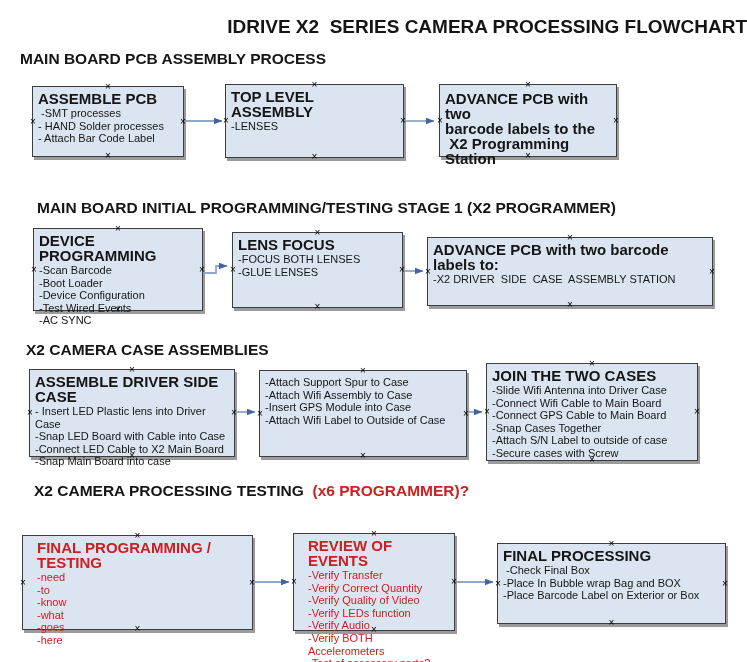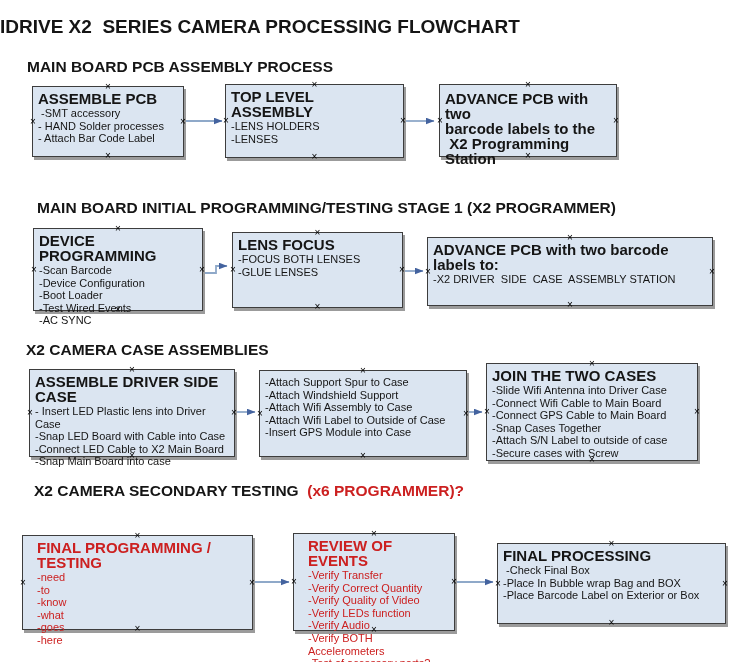--- a/index.html
+++ b/index.html
@@ -5,21 +5,21 @@
   :root{
     --fill:#dbe5f1; --border:#3d3d3d; --shadow:#9b9b9b;
     --red:#cc2020; --text:#151515; --arrow-line:#8fa9c9; --arrow-head:#44639f;
   }
   html,body{margin:0;padding:0;background:#fff;}
   .canvas{
     position:relative;width:747px;height:662px;background:#ffffff;overflow:hidden;
     font-family:"Liberation Sans",sans-serif;color:var(--text);
   }
   .page-title{
-    position:absolute;top:16px;left:0;width:100%;text-align:left;
+    position:absolute;top:16px;left:0;width:100%;text-align:right;
     font-size:19px;font-weight:bold;margin:0;white-space:pre;color:var(--text);
   }
   .sec-h{
     position:absolute;font-size:15.5px;font-weight:bold;white-space:pre;color:var(--text);
   }
   .sec-h .red{color:var(--red);}
   .node{
     position:absolute;box-sizing:border-box;background:var(--fill);
     border:1px solid var(--border);box-shadow:2px 3px 0 var(--shadow);
     padding:4px 6px 2px 5px;overflow:visible;
@@ -39,44 +39,43 @@
   svg.wires{position:absolute;left:0;top:0;pointer-events:none;}
   .aline{stroke:var(--arrow-line);stroke-width:1.8;fill:none;}
 </style>
 </head>
 <body>
 
 <div class="canvas">
 
   <h1 class="page-title">IDRIVE X2  SERIES CAMERA PROCESSING FLOWCHART</h1>
 
-  <div class="sec-h" style="left:20px;top:58px;margin-left:7px;"><span>MAIN BOARD PCB ASSEMBLY PROCESS</span><span class="red"></span></div>
+  <div class="sec-h" style="left:20px;top:50px;"><span>MAIN BOARD PCB ASSEMBLY PROCESS</span><span class="red"></span></div>
 
   <div class="sec-h" style="left:37px;top:199px;"><span>MAIN BOARD INITIAL PROGRAMMING/TESTING STAGE 1 (X2 PROGRAMMER)</span><span class="red"></span></div>
 
   <div class="sec-h" style="left:26px;top:341px;"><span>X2 CAMERA CASE ASSEMBLIES</span><span class="red"></span></div>
 
-  <div class="sec-h" style="left:34px;top:482px;"><span>X2 CAMERA SECONDARY TESTING  </span><span class="red">(x6 PROGRAMMER)?</span></div>
+  <div class="sec-h" style="left:34px;top:482px;"><span>X2 CAMERA PROCESSING TESTING  </span><span class="red">(x6 PROGRAMMER)?</span></div>
 
   <div class="node" style="left:32px;top:86px;width:152px;height:71px;">
     <div class="title">ASSEMBLE PCB</div>
     <div class="items">
-        <div class="item"> -SMT accessory</div>
+        <div class="item"> -SMT processes</div>
         <div class="item">- HAND Solder processes</div>
         <div class="item">- Attach Bar Code Label</div>
       </div>
   <span class="handle h-t">×</span>
       <span class="handle h-b">×</span>
       <span class="handle h-l">×</span>
       <span class="handle h-r">×</span>
     </div>
   <div class="node" style="left:225px;top:84px;width:179px;height:74px;">
     <div class="title">TOP LEVEL ASSEMBLY</div>
     <div class="items">
-        <div class="item">-LENS HOLDERS</div>
         <div class="item">-LENSES</div>
       </div>
   <span class="handle h-t">×</span>
       <span class="handle h-b">×</span>
       <span class="handle h-l">×</span>
       <span class="handle h-r">×</span>
     </div>
   <div class="node" style="left:439px;top:84px;width:178px;height:73px;padding-top:6px;">
     <div class="title">ADVANCE PCB with two
 barcode labels to the
@@ -85,22 +84,22 @@
   <span class="handle h-t">×</span>
       <span class="handle h-b">×</span>
       <span class="handle h-l">×</span>
       <span class="handle h-r">×</span>
     </div>
 
   <div class="node" style="left:33px;top:228px;width:170px;height:83px;">
     <div class="title">DEVICE PROGRAMMING</div>
     <div class="items">
         <div class="item">-Scan Barcode</div>
+        <div class="item">-Boot Loader</div>
         <div class="item">-Device Configuration</div>
-        <div class="item">-Boot Loader</div>
         <div class="item">-Test Wired Events</div>
         <div class="item">-AC SYNC</div>
       </div>
   <span class="handle h-t">×</span>
       <span class="handle h-b">×</span>
       <span class="handle h-l">×</span>
       <span class="handle h-r">×</span>
     </div>
   <div class="node" style="left:232px;top:232px;width:171px;height:76px;">
     <div class="title">LENS FOCUS</div>
@@ -133,24 +132,23 @@
         <div class="item">-Snap Main Board into case</div>
       </div>
   <span class="handle h-t">×</span>
       <span class="handle h-b">×</span>
       <span class="handle h-l">×</span>
       <span class="handle h-r">×</span>
     </div>
   <div class="node" style="left:259px;top:370px;width:208px;height:87px;">
     <div class="items">
         <div class="item">-Attach Support Spur to Case</div>
-        <div class="item">-Attach Windshield Support</div>
         <div class="item">-Attach Wifi Assembly to Case</div>
+        <div class="item">-Insert GPS Module into Case</div>
         <div class="item">-Attach Wifi Label to Outside of Case</div>
-        <div class="item">-Insert GPS Module into Case</div>
       </div>
   <span class="handle h-t">×</span>
       <span class="handle h-b">×</span>
       <span class="handle h-l">×</span>
       <span class="handle h-r">×</span>
     </div>
   <div class="node" style="left:486px;top:363px;width:212px;height:98px;">
     <div class="title">JOIN THE TWO CASES</div>
     <div class="items">
         <div class="item">-Slide Wifi Antenna into Driver Case</div>

